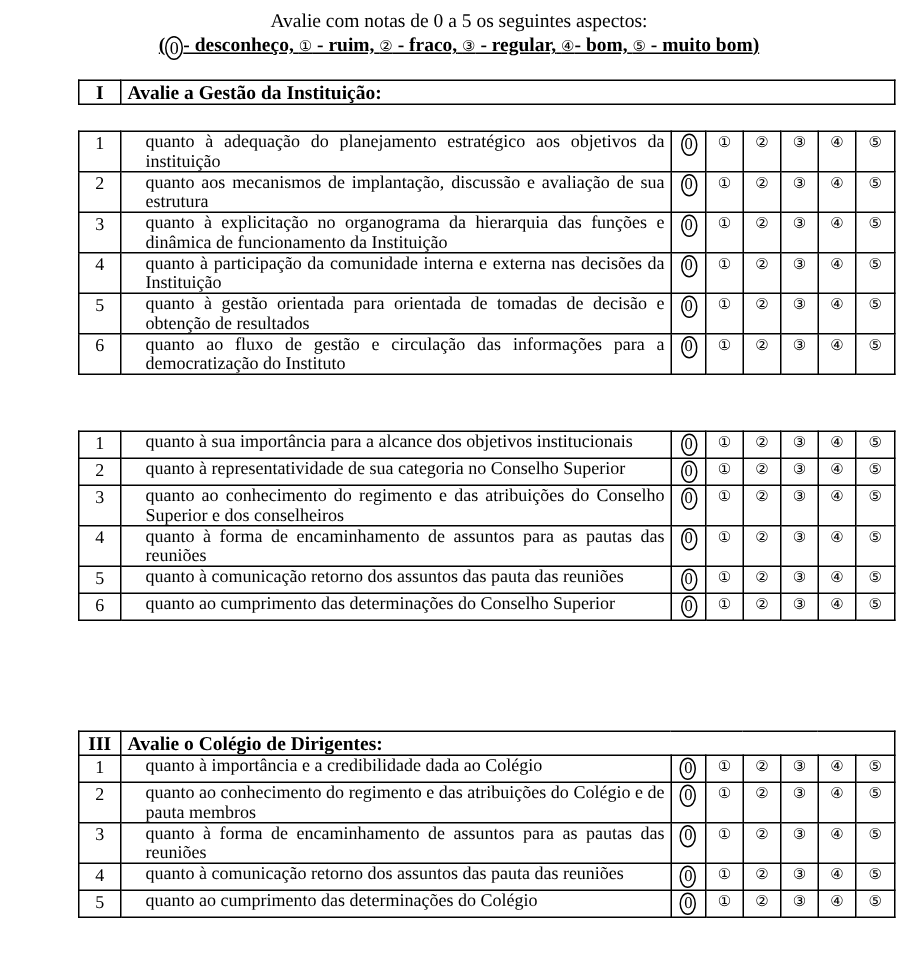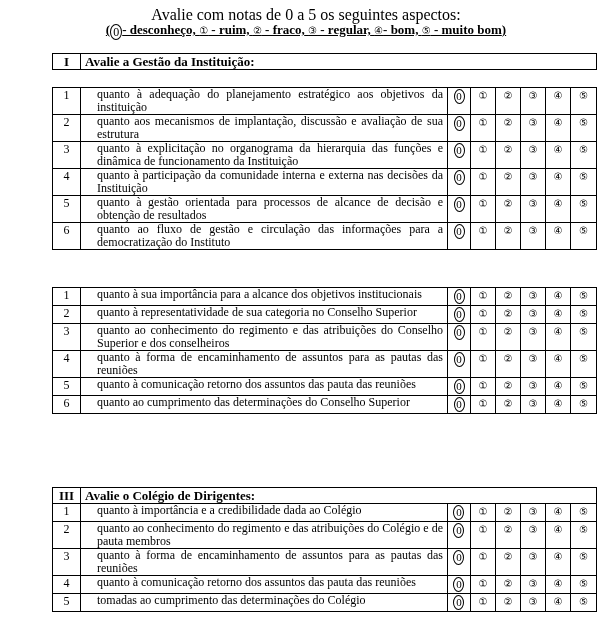--- a/index.html
+++ b/index.html
@@ -1,19 +1,19 @@
 <!DOCTYPE html>
 <html><head>
 <meta charset="utf-8">
 <style>
   html, body { margin: 0; padding: 0; background: #ffffff; }
   body { width: 612px; height: 635px; position: relative; overflow: hidden;
          font-family: "Liberation Serif", "DejaVu Serif", serif; color: #000; }
   .intro { position: absolute; left: 0; width: 612px; text-align: center; }
-  .intro1 { top: 6px; font-size: 16px; }
+  .intro1 { top: 6px; font-size: 13px; }
   .intro2 { top: 22px; font-size: 13px; font-weight: bold; text-decoration: underline; }
   .zero-circ { display: inline-block; border: 1px solid #000; border-radius: 50%;
                width: 10px; height: 14px; line-height: 14px; font-size: 12px;
                text-align: center; font-weight: normal; vertical-align: -2px; }
   .circ { font-weight: normal; font-size: 10px; }
   table { position: absolute; left: 52px; width: 545px; border-collapse: collapse;
           font-size: 12px; table-layout: fixed; }
   td { border: 1px solid #000; padding: 0 4px; vertical-align: top; line-height: 13px; }
   td.num { text-align: center; width: 20px; padding: 1px 0; }
   td.txt { text-align: justify; text-align-last: left; padding-left: 16px; }
@@ -97,21 +97,21 @@
         <td class="txt">quanto à participação da comunidade interna e externa nas decisões da Instituição</td>
         <td class="opt0"><span class="z">0</span></td>
         <td class="opt"><span>①</span></td>
         <td class="opt"><span>②</span></td>
         <td class="opt"><span>③</span></td>
         <td class="opt"><span>④</span></td>
         <td class="opt"><span>⑤</span></td>
       </tr>
       <tr>
         <td class="num">5</td>
-        <td class="txt">quanto à gestão orientada para processos de alcance de decisão e obtenção de resultados</td>
+        <td class="txt">quanto à gestão orientada para orientada de tomadas de decisão e obtenção de resultados</td>
         <td class="opt0"><span class="z">0</span></td>
         <td class="opt"><span>①</span></td>
         <td class="opt"><span>②</span></td>
         <td class="opt"><span>③</span></td>
         <td class="opt"><span>④</span></td>
         <td class="opt"><span>⑤</span></td>
       </tr>
       <tr>
         <td class="num">6</td>
         <td class="txt">quanto ao fluxo de gestão e circulação das informações para a democratização do Instituto</td>
@@ -251,21 +251,21 @@
         <td class="txt">quanto à comunicação retorno dos assuntos das pauta das reuniões</td>
         <td class="opt0"><span class="z">0</span></td>
         <td class="opt"><span>①</span></td>
         <td class="opt"><span>②</span></td>
         <td class="opt"><span>③</span></td>
         <td class="opt"><span>④</span></td>
         <td class="opt"><span>⑤</span></td>
       </tr>
       <tr>
         <td class="num">5</td>
-        <td class="txt">tomadas ao cumprimento das determinações do Colégio</td>
+        <td class="txt">quanto ao cumprimento das determinações do Colégio</td>
         <td class="opt0"><span class="z">0</span></td>
         <td class="opt"><span>①</span></td>
         <td class="opt"><span>②</span></td>
         <td class="opt"><span>③</span></td>
         <td class="opt"><span>④</span></td>
         <td class="opt"><span>⑤</span></td>
       </tr>
     </tbody>
 </table>
 

